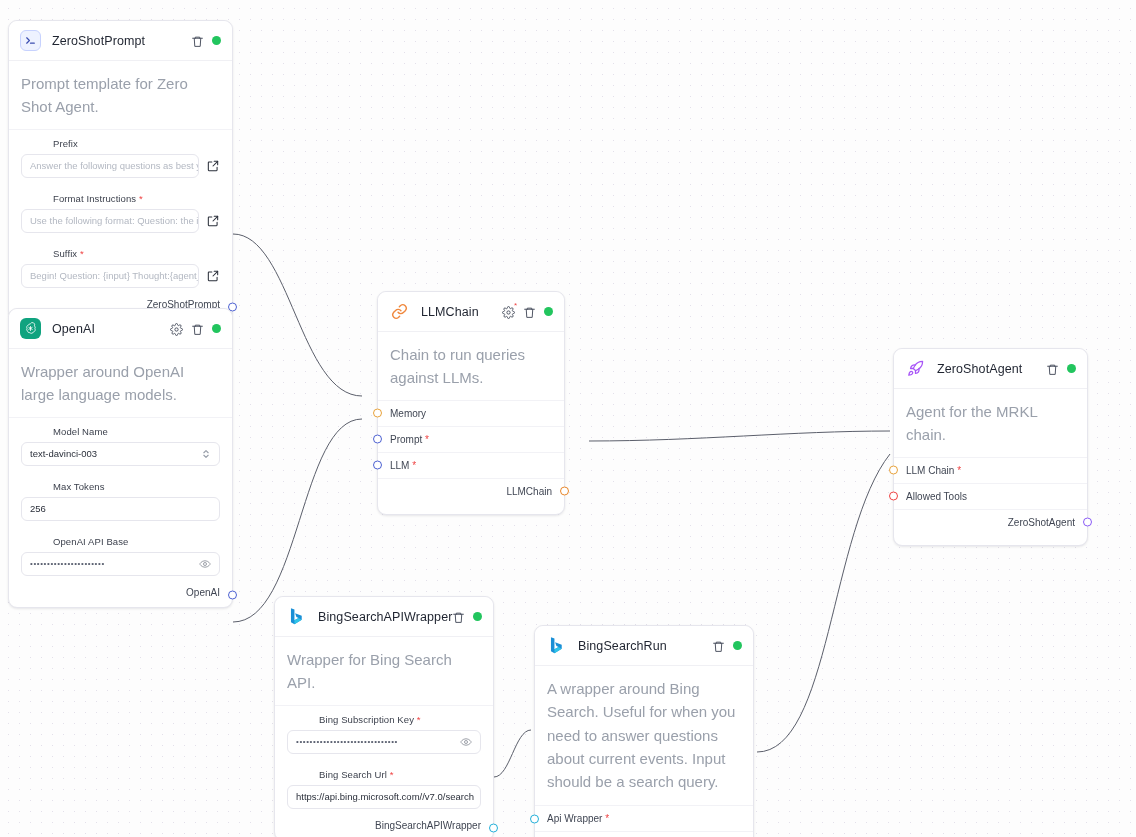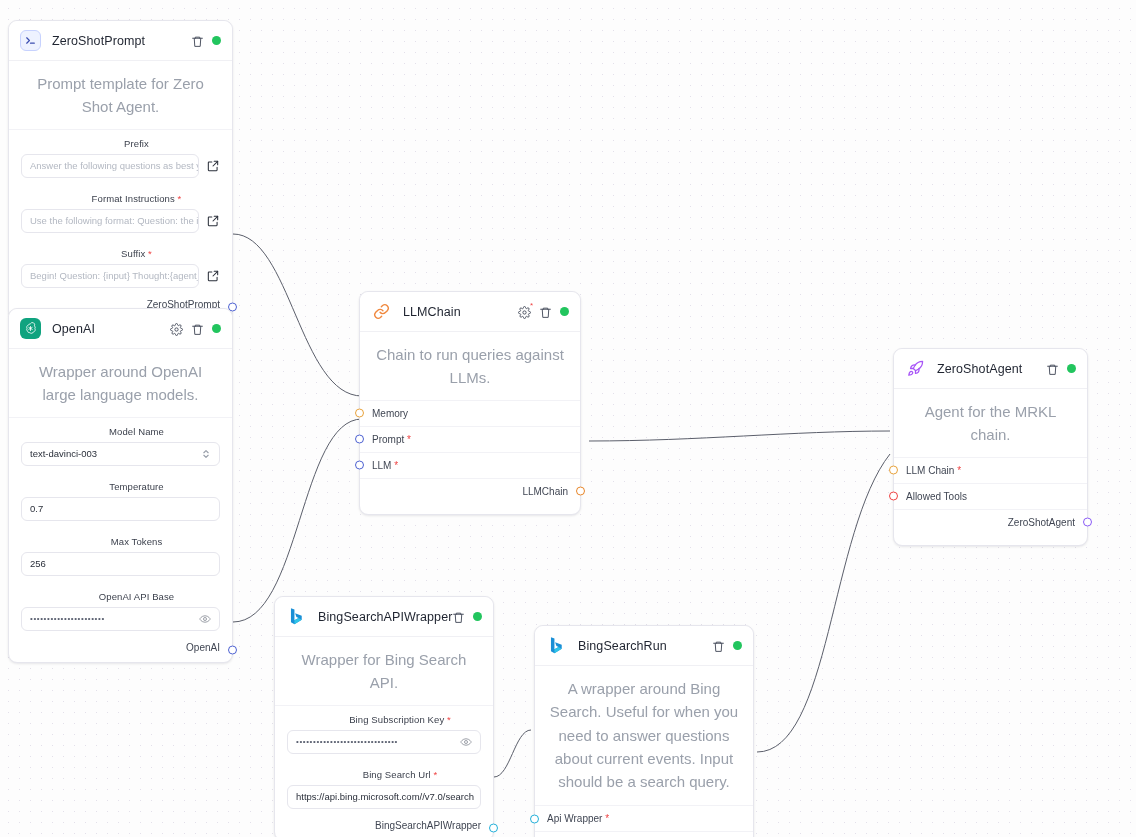--- a/index.html
+++ b/index.html
@@ -19,21 +19,20 @@
   }
   #edges { position: absolute; left: 0; top: 0; width: 1136px; height: 837px; pointer-events: none; }
 
   .node {
     position: absolute;
     background: #ffffff;
     border: 1px solid #e6e6ed;
     border-radius: 9px;
     box-shadow: 0 1px 3px rgba(16,24,40,.06), 0 1px 2px rgba(16,24,40,.04);
     overflow: visible;
-    text-align: center;
   }
   .node-head {
     display: flex; align-items: center;
     padding: 9px 11px 9px 11px;
     border-bottom: 1px solid #f0f0f4;
     background: #fff;
     border-radius: 9px 9px 0 0;
   }
   .node-icon {
     width: 21px; height: 21px; border-radius: 6px;
@@ -237,24 +236,20 @@
         <span>text-davinci-003</span>
         <span class="trail">
           <svg width="10" height="12" viewBox="0 0 10 14" fill="none" stroke="#9aa0ab" stroke-width="1.4" stroke-linecap="round" stroke-linejoin="round">
               <polyline points="2.5,5.5 5,3 7.5,5.5"></polyline>
               <polyline points="2.5,8.5 5,11 7.5,8.5"></polyline>
             </svg>
         </span>
       </div>
     </div>
 
-    <div class="field">
-      <div class="field-label">Temperature</div>
-      <div class="input">0.7</div>
-    </div>
 
     <div class="field">
       <div class="field-label">Max Tokens</div>
       <div class="input">256</div>
     </div>
 
 
     <div class="field">
       <div class="field-label">OpenAI API Base</div>
       <div class="input dots">
@@ -267,21 +262,21 @@
         </span>
       </div>
     </div>
 
     <div class="port-row out" style="border-top:none; padding-top:4px; padding-bottom:9px;">
       <span>OpenAI</span>
       <span class="handle right h-indigo"></span>
     </div>
   </div>
 
-  <div class="node" style="left:359px; top:291px; width:222px;">
+  <div class="node" style="left:377px; top:291px; width:188px;">
     <div class="node-head">
       <div class="node-icon">
         <svg width="17" height="17" viewBox="0 0 24 24" fill="none" stroke="#f0883e" stroke-width="2" stroke-linecap="round">
             <path d="M10 13a5 5 0 0 0 7.5.5l3-3a5 5 0 0 0-7-7l-1.7 1.7"></path>
             <path d="M14 11a5 5 0 0 0-7.5-.5l-3 3a5 5 0 0 0 7 7l1.7-1.7"></path>
           </svg>
       </div>
       <div class="node-title">LLMChain</div>
       <div class="head-actions">
         <span class="ic-gear">

